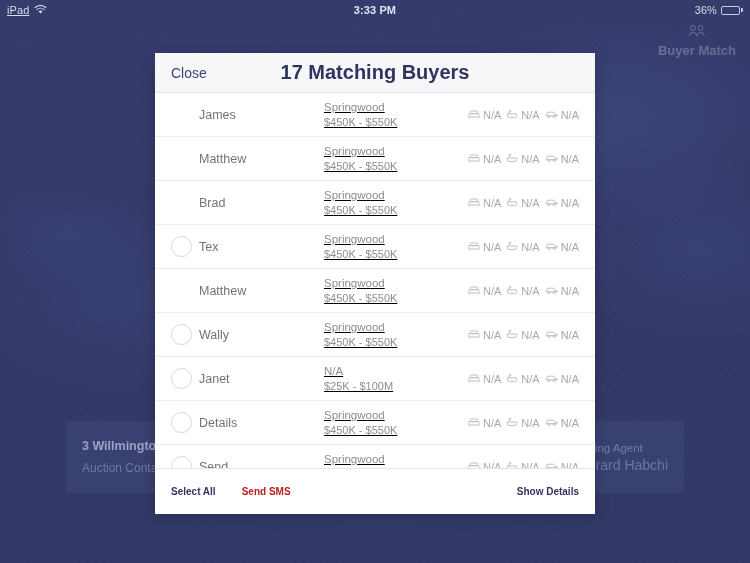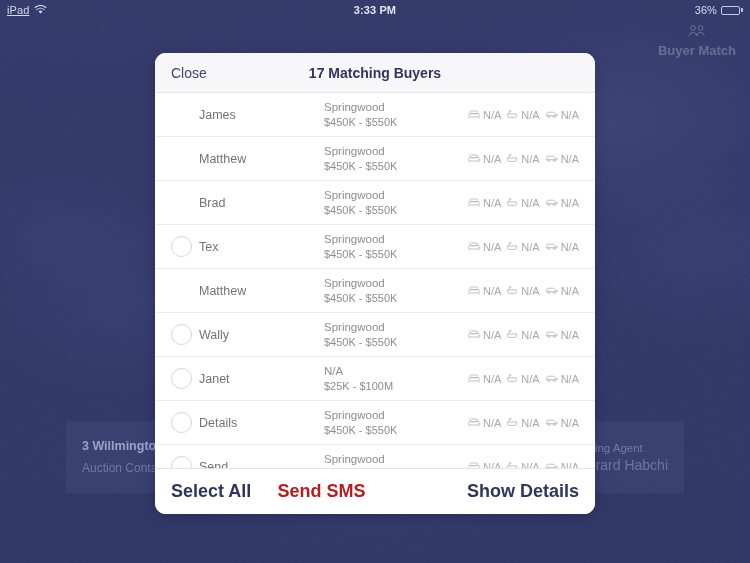--- a/index.html
+++ b/index.html
@@ -182,21 +182,21 @@
   }
 
   
   .modal {
     position: absolute;
     left: 155px;
     top: 53px;
     width: 440px;
     height: 461px;
     background: #ffffff;
-    border-radius: 11px;
+    border-radius: 0;
     box-shadow: 0 2px 14px rgba(0,0,0,0.22);
     display: flex;
     flex-direction: column;
     overflow: hidden;
     z-index: 20;
   }
 
   .modal-header {
     position: relative;
     height: 40px;
@@ -209,21 +209,21 @@
   }
   .close-btn {
     font-size: 14px;
     color: #3d4470;
     cursor: pointer;
   }
   .modal-title {
     position: absolute;
     left: 0; right: 0;
     text-align: center;
-    font-size: 14px;
+    font-size: 20px;
     font-weight: bold;
     color: #2f3560;
     pointer-events: none;
   }
 
   .list {
     flex: 1 1 auto;
     overflow: hidden;
     background: #ffffff;
   }
@@ -252,20 +252,21 @@
 
   .row-name {
     width: 125px;
     flex: none;
     font-size: 12.5px;
     color: #737373;
   }
   .row-meta {
     flex: 1 1 auto;
     line-height: 1.32;
+    text-decoration: underline;
   }
   .row-loc {
     font-size: 11.5px;
     color: #8c8c94;
   }
   .row-price {
     font-size: 11px;
     color: #8c8c94;
   }
   .row-specs {
@@ -286,21 +287,21 @@
     flex: none;
     height: 46px;
     background: #ffffff;
     border-top: 1px solid #e4e4ea;
     display: flex;
     align-items: center;
     padding: 0 16px;
     gap: 26px;
   }
   .foot-action {
-    font-size: 18px;
+    font-size: 10px;
     font-weight: bold;
     color: #2f3560;
     cursor: pointer;
   }
   .foot-action.disabled {
     color: #b91c1c;
     cursor: default;
   }
   .foot-right { margin-left: auto; }
 </style>

